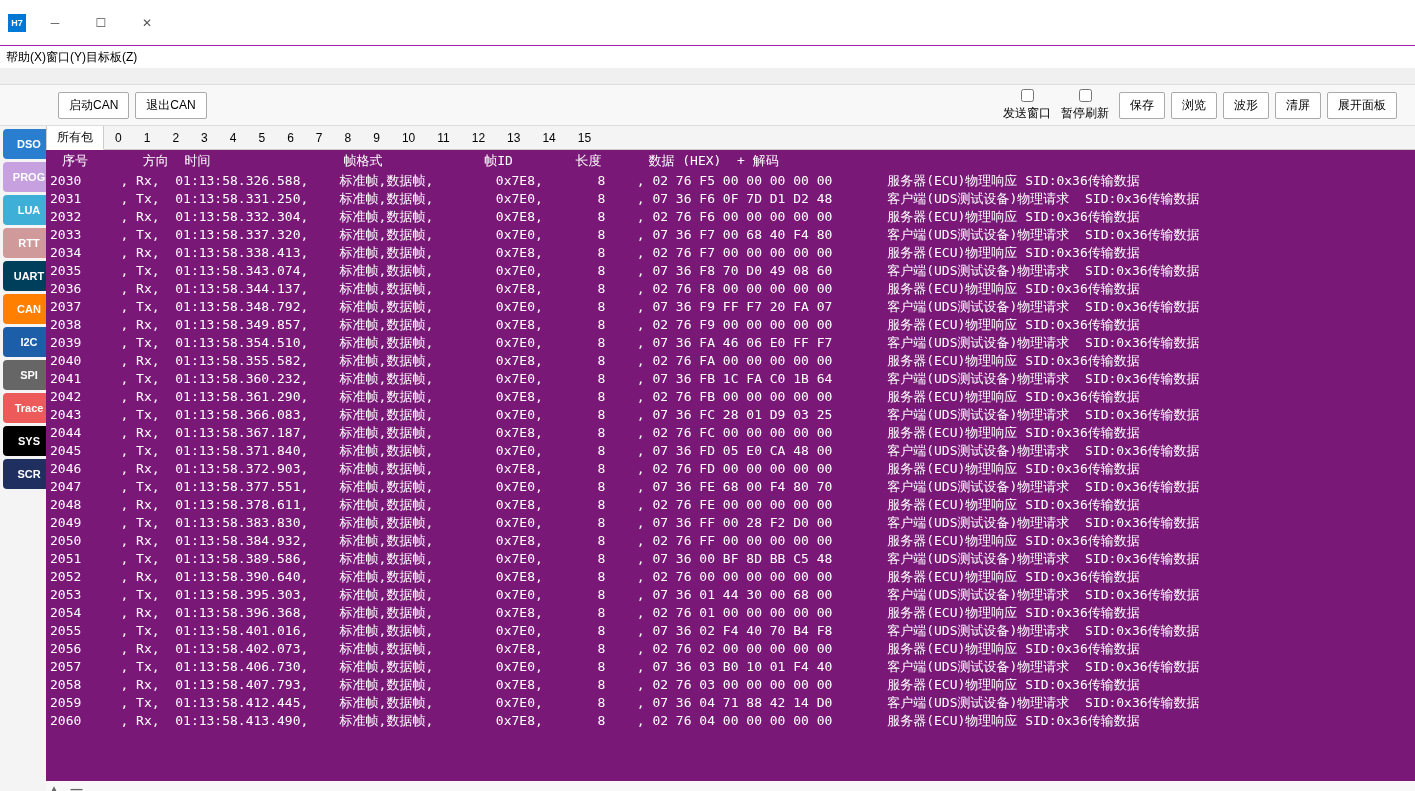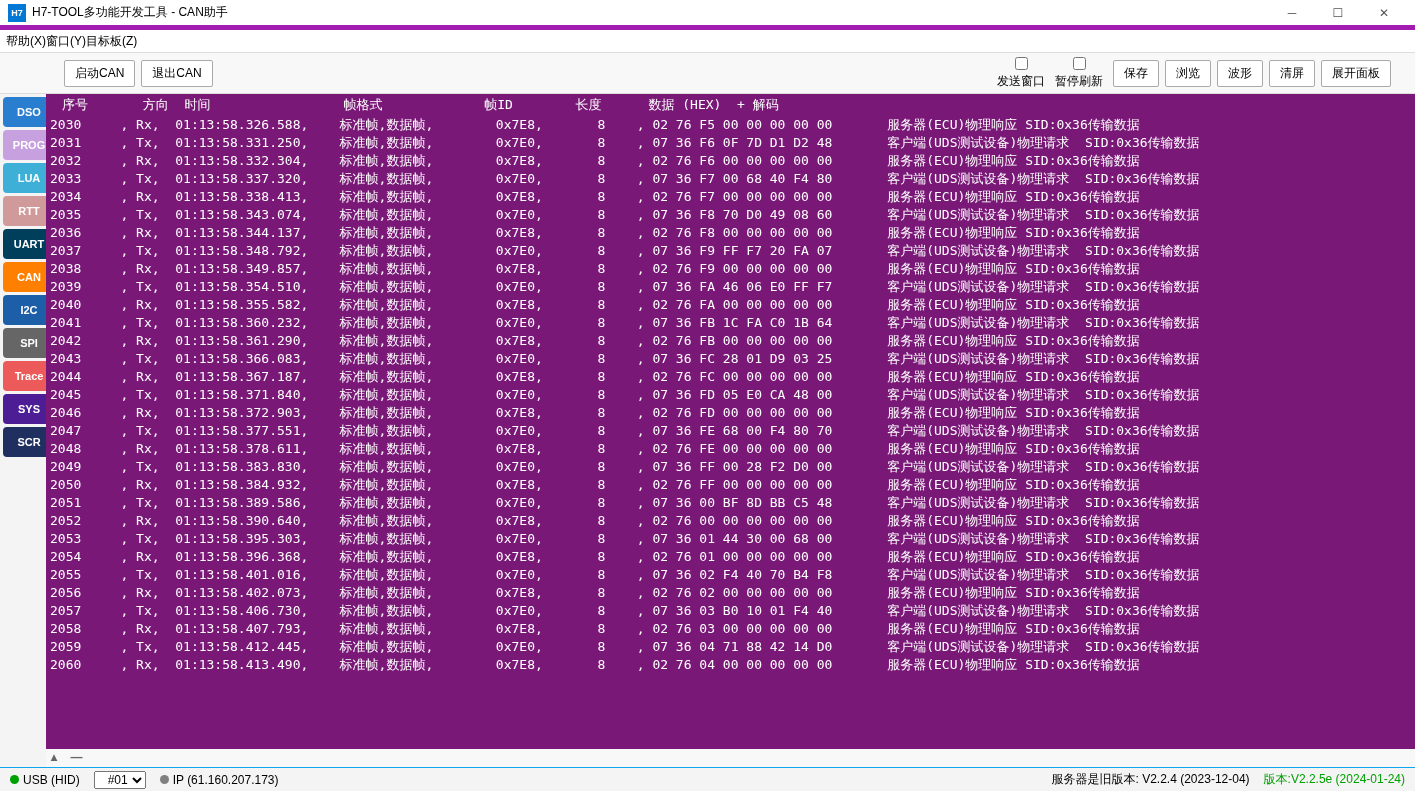--- a/index.html
+++ b/index.html
@@ -1,24 +1,24 @@
 <!DOCTYPE html>
 <html><head>
 <meta charset="utf-8">
 <style>
 * { margin: 0; padding: 0; box-sizing: border-box; }
 body { font-family: "Microsoft YaHei", sans-serif; font-size: 12px; background: #f0f0f0; color: #000; overflow: hidden; width: 1415px; height: 791px; }
-.titlebar { height: 30px; background: #fff; display: flex; align-items: center; padding: 0 8px; border-bottom: 5px solid #a21caf; }
+.titlebar { height: 46px; background: #fff; display: flex; align-items: center; padding: 0 8px; border-bottom: 1px solid #a21caf; }
 .titlebar .icon { width: 18px; height: 18px; background:#0078d4; color:#fff; font-size:9px; font-weight:bold; display:flex; align-items:center; justify-content:center; margin-right:6px; }
 .titlebar .title { flex: 1; font-size: 12px; color:#000; }
 .titlebar .winbtns { display: flex; gap: 0; }
 .titlebar .winbtn { width: 46px; height: 30px; display:flex; align-items:center; justify-content:center; color:#555; cursor:pointer; }
 .menubar { height: 22px; background:#fff; display:flex; align-items:center; padding: 0 6px; gap: 0; font-size:12px; }
 .menubar span { cursor:pointer; }
-.toolbar { height: 42px; background:#f8f8f8; border-top:1px solid #ddd; border-bottom:1px solid #ddd; display:flex; align-items:center; padding: 0 18px; }
+.toolbar { height: 42px; background:#f8f8f8; border-top:1px solid #ddd; border-bottom:1px solid #ddd; display:flex; align-items:center; padding: 0 12px; margin-top: 16px; }
 .toolbar .btn { border:1px solid #aaa; background:#fff; padding: 4px 10px; font-size:12px; margin-right:6px; cursor:pointer; border-radius:2px; }
 .toolbar .spacer { flex:1; }
 .toolbar label { display:flex; align-items:center; gap:3px; margin-right:10px; font-size:12px;flex-direction:column; }
 .main { display:flex; height: calc(791px - 30px - 22px - 42px - 24px); }
 .sidebar { width: 46px; background:#f4f4f4; display:flex; flex-direction:column; gap:3px; padding:3px; }
 .sidetab { width:52px; height:30px; border-radius:4px; color:#fff; font-weight:bold; font-size:11px; display:flex; align-items:center; justify-content:center; cursor:pointer; }
 .content { flex:1; display:flex; flex-direction:column; overflow:hidden; }
 .tabbar { height:24px; background:#f4f4f4; display:flex; align-items:flex-end; border-bottom:1px solid #ccc; }
 .tabbar .tab { padding:3px 10px; border:1px solid transparent; cursor:pointer; background:#f4f4f4; font-size:12px; }
 .tabbar .tab.active { border:1px solid #ccc; border-bottom:1px solid #fff; background:#fff; margin-bottom:-1px; }
@@ -31,21 +31,20 @@
 .statusbar .dot { width:9px; height:9px; border-radius:50%; display:inline-block; margin-right:4px; }
 .statusbar .seg { display:flex; align-items:center; }
 .statusbar .spacer { flex:1; }
 .statusbar select { font-size:12px;padding-left:9px; }
 </style>
 </head>
 <body>
 
 <div class="titlebar">
   <div class="icon">H7</div>
-  <div class="title">H7-TOOL多功能开发工具 - CAN助手</div>
   <div class="winbtns">
     <div class="winbtn">─</div>
     <div class="winbtn">☐</div>
     <div class="winbtn">✕</div>
   </div>
 </div>
 
 <div class="menubar" id="menubar">
     <span>帮助(X)</span>
     <span>窗口(Y)</span>
@@ -75,24 +74,43 @@
   <div class="sidebar" id="sidebar">
       <div class="sidetab" style="background: rgb(42, 126, 207);">DSO</div>
       <div class="sidetab" style="background: rgb(199, 160, 224);">PROG</div>
       <div class="sidetab" style="background: rgb(62, 176, 216);">LUA</div>
       <div class="sidetab" style="background: rgb(209, 154, 154);">RTT</div>
       <div class="sidetab" style="background: rgb(0, 63, 92);">UART</div>
       <div class="sidetab" style="background: rgb(255, 127, 0);">CAN</div>
       <div class="sidetab" style="background: rgb(28, 95, 168);">I2C</div>
       <div class="sidetab" style="background: rgb(102, 102, 102);">SPI</div>
       <div class="sidetab" style="background: rgb(236, 90, 90);">Trace</div>
-      <div class="sidetab" style="background: #4c1d95;">SYS</div>
+      <div class="sidetab" style="background: #000000;">SYS</div>
       <div class="sidetab" style="background: rgb(31, 47, 95);">SCR</div>
     </div>
   <div class="content">
+    <div class="tabbar" id="tabbar">
+        <div class="tab active">所有包</div>
+        <div class="tab">0</div>
+        <div class="tab">1</div>
+        <div class="tab">2</div>
+        <div class="tab">3</div>
+        <div class="tab">4</div>
+        <div class="tab">5</div>
+        <div class="tab">6</div>
+        <div class="tab">7</div>
+        <div class="tab">8</div>
+        <div class="tab">9</div>
+        <div class="tab">10</div>
+        <div class="tab">11</div>
+        <div class="tab">12</div>
+        <div class="tab">13</div>
+        <div class="tab">14</div>
+        <div class="tab">15</div>
+      </div>
     <div class="headerbar">序号       方向  时间                 帧格式             帧ID        长度      数据 (HEX)  + 解码</div>
     <div class="datapane" id="datapane"><div class="row">2030     , Rx,  01:13:58.326.588,    标准帧,数据帧,        0x7E8,       8    , 02 76 F5 00 00 00 00 00       服务器(ECU)物理响应 SID:0x36传输数据</div><div class="row">2031     , Tx,  01:13:58.331.250,    标准帧,数据帧,        0x7E0,       8    , 07 36 F6 0F 7D D1 D2 48       客户端(UDS测试设备)物理请求  SID:0x36传输数据</div><div class="row">2032     , Rx,  01:13:58.332.304,    标准帧,数据帧,        0x7E8,       8    , 02 76 F6 00 00 00 00 00       服务器(ECU)物理响应 SID:0x36传输数据</div><div class="row">2033     , Tx,  01:13:58.337.320,    标准帧,数据帧,        0x7E0,       8    , 07 36 F7 00 68 40 F4 80       客户端(UDS测试设备)物理请求  SID:0x36传输数据</div><div class="row">2034     , Rx,  01:13:58.338.413,    标准帧,数据帧,        0x7E8,       8    , 02 76 F7 00 00 00 00 00       服务器(ECU)物理响应 SID:0x36传输数据</div><div class="row">2035     , Tx,  01:13:58.343.074,    标准帧,数据帧,        0x7E0,       8    , 07 36 F8 70 D0 49 08 60       客户端(UDS测试设备)物理请求  SID:0x36传输数据</div><div class="row">2036     , Rx,  01:13:58.344.137,    标准帧,数据帧,        0x7E8,       8    , 02 76 F8 00 00 00 00 00       服务器(ECU)物理响应 SID:0x36传输数据</div><div class="row">2037     , Tx,  01:13:58.348.792,    标准帧,数据帧,        0x7E0,       8    , 07 36 F9 FF F7 20 FA 07       客户端(UDS测试设备)物理请求  SID:0x36传输数据</div><div class="row">2038     , Rx,  01:13:58.349.857,    标准帧,数据帧,        0x7E8,       8    , 02 76 F9 00 00 00 00 00       服务器(ECU)物理响应 SID:0x36传输数据</div><div class="row">2039     , Tx,  01:13:58.354.510,    标准帧,数据帧,        0x7E0,       8    , 07 36 FA 46 06 E0 FF F7       客户端(UDS测试设备)物理请求  SID:0x36传输数据</div><div class="row">2040     , Rx,  01:13:58.355.582,    标准帧,数据帧,        0x7E8,       8    , 02 76 FA 00 00 00 00 00       服务器(ECU)物理响应 SID:0x36传输数据</div><div class="row">2041     , Tx,  01:13:58.360.232,    标准帧,数据帧,        0x7E0,       8    , 07 36 FB 1C FA C0 1B 64       客户端(UDS测试设备)物理请求  SID:0x36传输数据</div><div class="row">2042     , Rx,  01:13:58.361.290,    标准帧,数据帧,        0x7E8,       8    , 02 76 FB 00 00 00 00 00       服务器(ECU)物理响应 SID:0x36传输数据</div><div class="row">2043     , Tx,  01:13:58.366.083,    标准帧,数据帧,        0x7E0,       8    , 07 36 FC 28 01 D9 03 25       客户端(UDS测试设备)物理请求  SID:0x36传输数据</div><div class="row">2044     , Rx,  01:13:58.367.187,    标准帧,数据帧,        0x7E8,       8    , 02 76 FC 00 00 00 00 00       服务器(ECU)物理响应 SID:0x36传输数据</div><div class="row">2045     , Tx,  01:13:58.371.840,    标准帧,数据帧,        0x7E0,       8    , 07 36 FD 05 E0 CA 48 00       客户端(UDS测试设备)物理请求  SID:0x36传输数据</div><div class="row">2046     , Rx,  01:13:58.372.903,    标准帧,数据帧,        0x7E8,       8    , 02 76 FD 00 00 00 00 00       服务器(ECU)物理响应 SID:0x36传输数据</div><div class="row">2047     , Tx,  01:13:58.377.551,    标准帧,数据帧,        0x7E0,       8    , 07 36 FE 68 00 F4 80 70       客户端(UDS测试设备)物理请求  SID:0x36传输数据</div><div class="row">2048     , Rx,  01:13:58.378.611,    标准帧,数据帧,        0x7E8,       8    , 02 76 FE 00 00 00 00 00       服务器(ECU)物理响应 SID:0x36传输数据</div><div class="row">2049     , Tx,  01:13:58.383.830,    标准帧,数据帧,        0x7E0,       8    , 07 36 FF 00 28 F2 D0 00       客户端(UDS测试设备)物理请求  SID:0x36传输数据</div><div class="row">2050     , Rx,  01:13:58.384.932,    标准帧,数据帧,        0x7E8,       8    , 02 76 FF 00 00 00 00 00       服务器(ECU)物理响应 SID:0x36传输数据</div><div class="row">2051     , Tx,  01:13:58.389.586,    标准帧,数据帧,        0x7E0,       8    , 07 36 00 BF 8D BB C5 48       客户端(UDS测试设备)物理请求  SID:0x36传输数据</div><div class="row">2052     , Rx,  01:13:58.390.640,    标准帧,数据帧,        0x7E8,       8    , 02 76 00 00 00 00 00 00       服务器(ECU)物理响应 SID:0x36传输数据</div><div class="row">2053     , Tx,  01:13:58.395.303,    标准帧,数据帧,        0x7E0,       8    , 07 36 01 44 30 00 68 00       客户端(UDS测试设备)物理请求  SID:0x36传输数据</div><div class="row">2054     , Rx,  01:13:58.396.368,    标准帧,数据帧,        0x7E8,       8    , 02 76 01 00 00 00 00 00       服务器(ECU)物理响应 SID:0x36传输数据</div><div class="row">2055     , Tx,  01:13:58.401.016,    标准帧,数据帧,        0x7E0,       8    , 07 36 02 F4 40 70 B4 F8       客户端(UDS测试设备)物理请求  SID:0x36传输数据</div><div class="row">2056     , Rx,  01:13:58.402.073,    标准帧,数据帧,        0x7E8,       8    , 02 76 02 00 00 00 00 00       服务器(ECU)物理响应 SID:0x36传输数据</div><div class="row">2057     , Tx,  01:13:58.406.730,    标准帧,数据帧,        0x7E0,       8    , 07 36 03 B0 10 01 F4 40       客户端(UDS测试设备)物理请求  SID:0x36传输数据</div><div class="row">2058     , Rx,  01:13:58.407.793,    标准帧,数据帧,        0x7E8,       8    , 02 76 03 00 00 00 00 00       服务器(ECU)物理响应 SID:0x36传输数据</div><div class="row">2059     , Tx,  01:13:58.412.445,    标准帧,数据帧,        0x7E0,       8    , 07 36 04 71 88 42 14 D0       客户端(UDS测试设备)物理请求  SID:0x36传输数据</div><div class="row">2060     , Rx,  01:13:58.413.490,    标准帧,数据帧,        0x7E8,       8    , 02 76 04 00 00 00 00 00       服务器(ECU)物理响应 SID:0x36传输数据</div></div>
     <div class="bottombar">
       <span class="ctrl">▴</span>
       <span class="ctrl">—</span>
     </div>
   </div>
 </div>
 
 <div class="statusbar">

